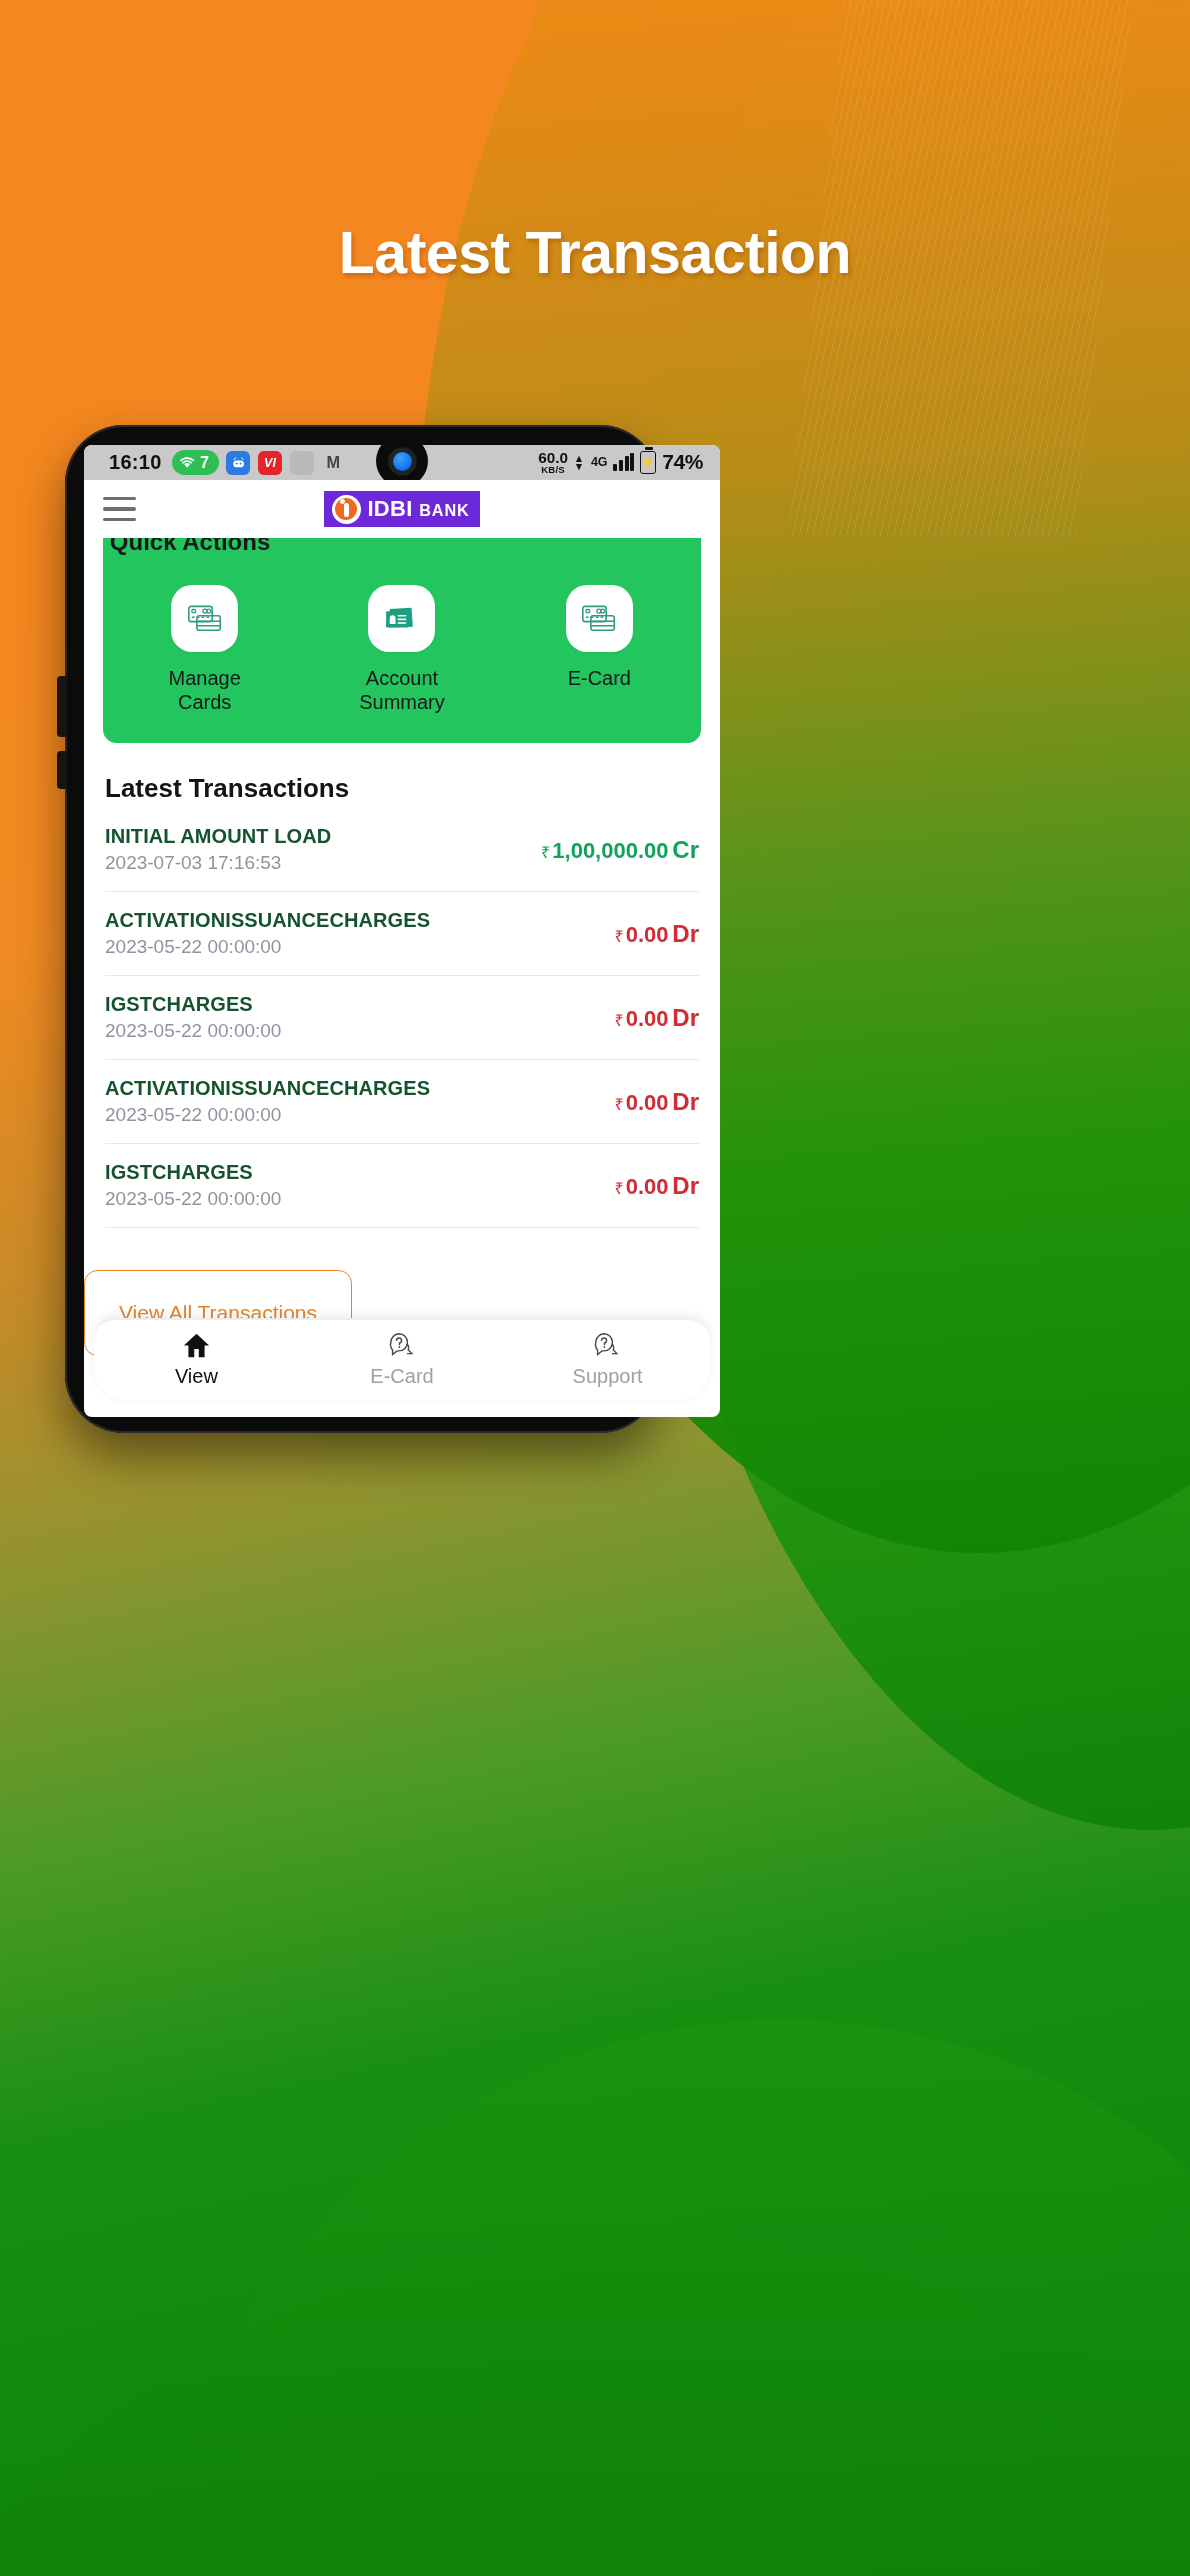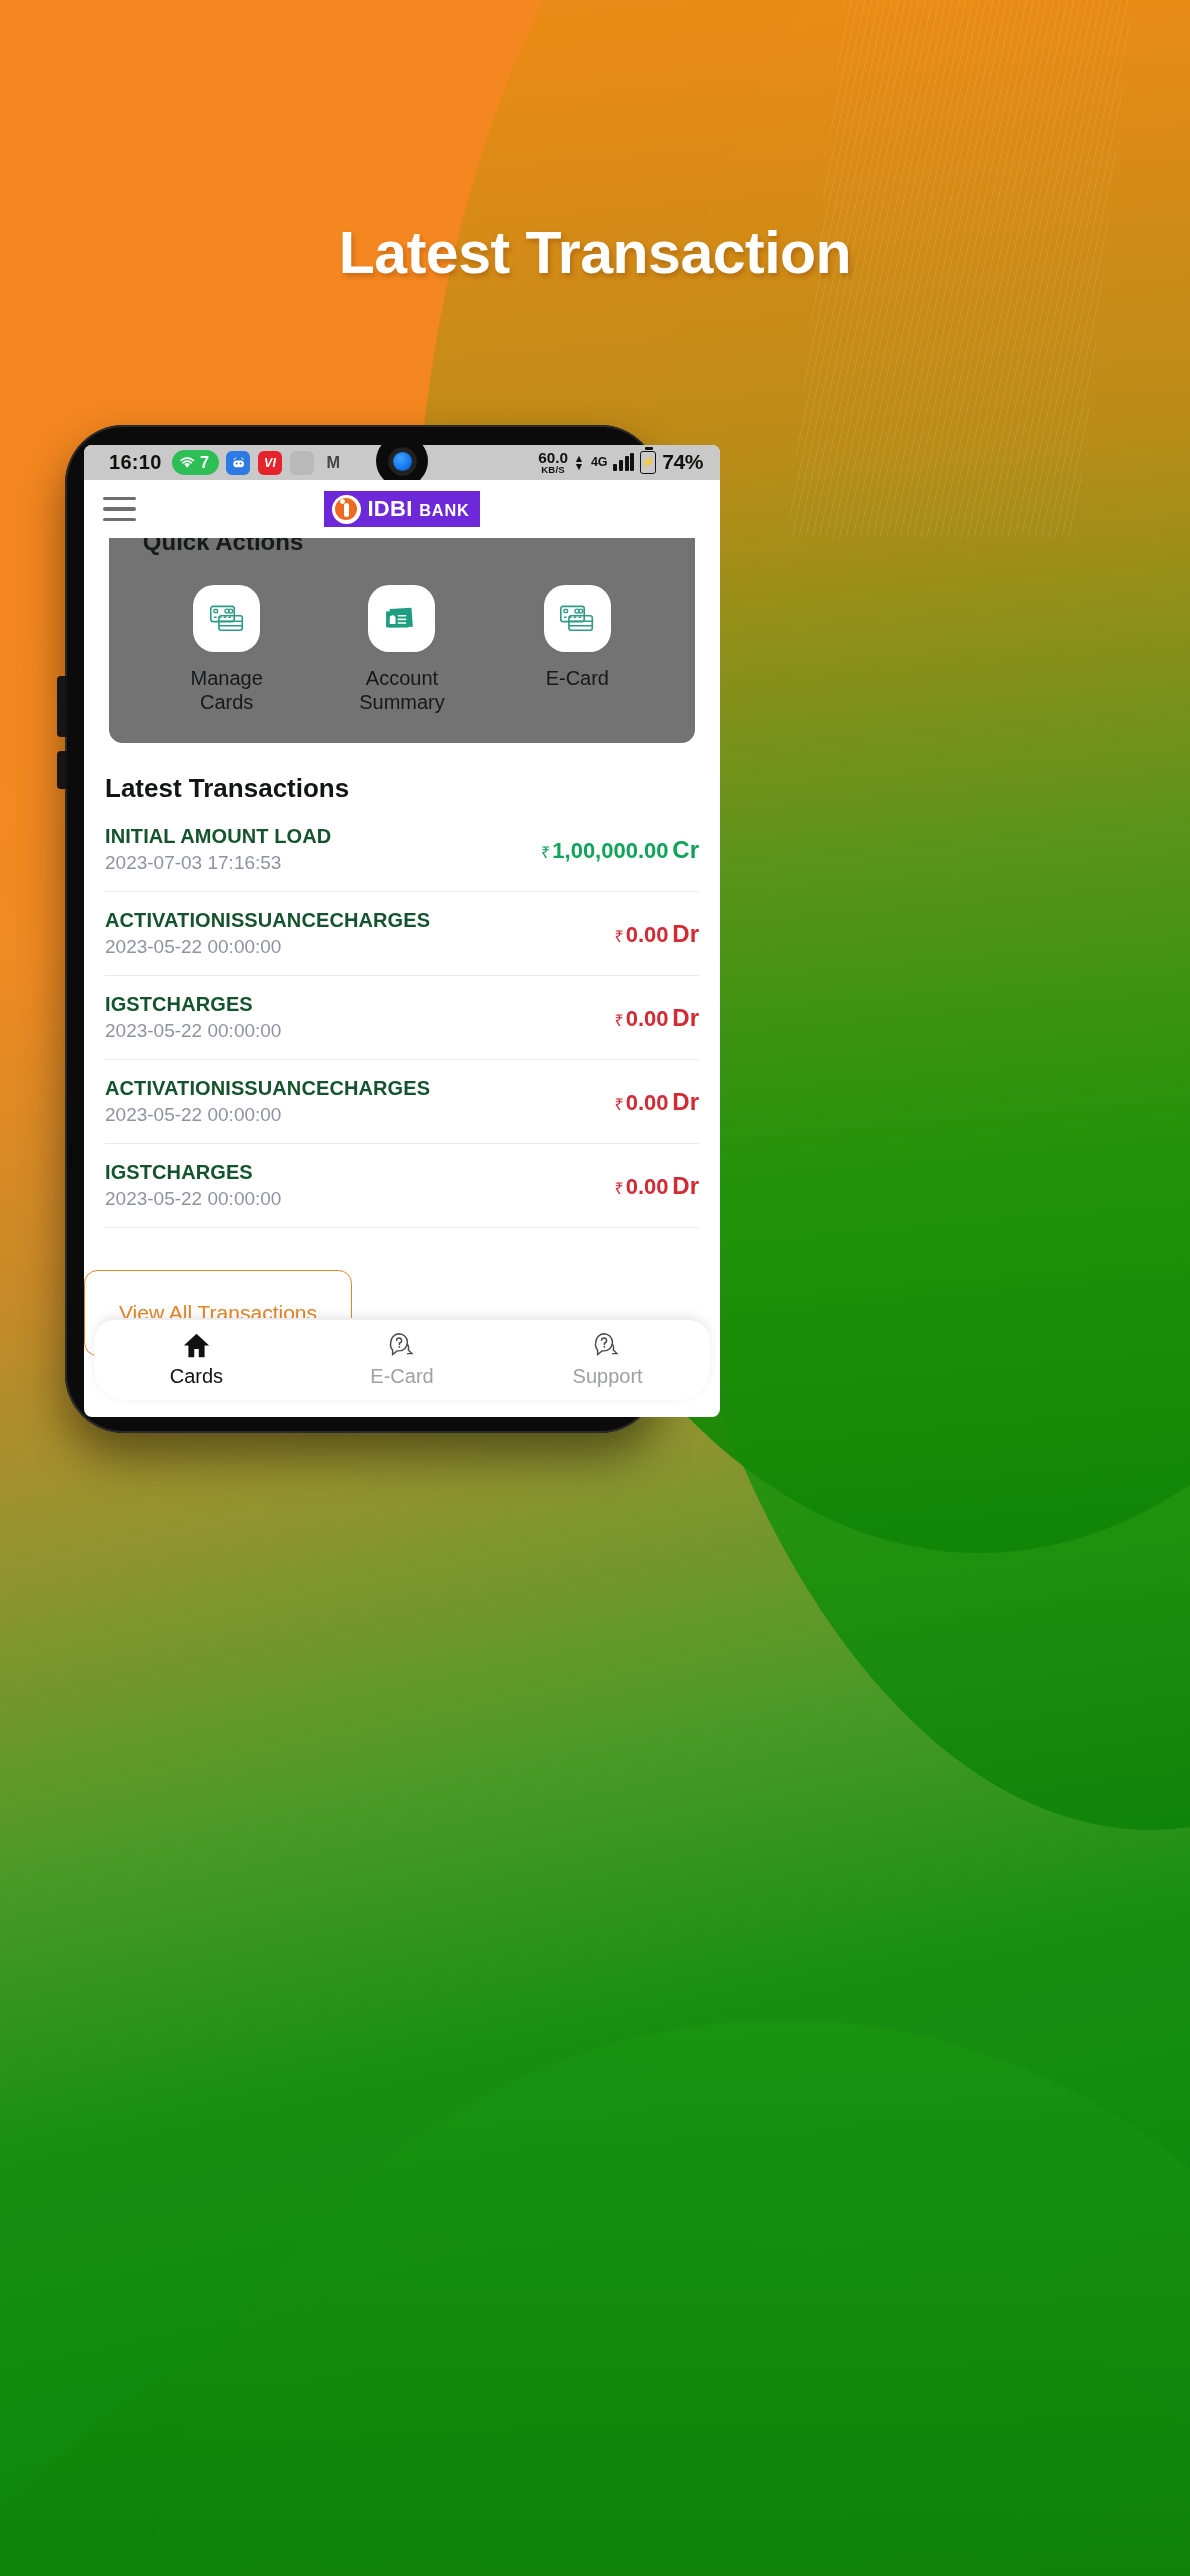--- a/index.html
+++ b/index.html
@@ -171,22 +171,22 @@
   }
   .brand-dot { position:absolute; width:4.8px; height:4.8px; background:#fff;
                border-radius:50%; top:4.8px; left:8.6px; }
   .brand-txt { color:#fff; font-weight:bold; font-size:22px; letter-spacing:0.3px; }
   .brand-txt .small { font-size:16.3px; letter-spacing:0.8px; font-weight:bold; }
 
   
   .app-body { background:#fff; height:870px; position:relative; overflow:hidden; }
 
   .quick-card {
-    margin:0 25px; background:#737373; border-radius:13.4px;
-    padding:0 30px 23px; position:relative; top:-15.3px;
+    margin:0 19px; background:#22c55e; border-radius:13.4px;
+    padding:0 3px 23px; position:relative; top:-15.3px;
     height:220px; overflow:hidden;
   }
   .quick-title {
     font-size:24px; font-weight:bold; color:#18191A;
     padding:7.7px 3.8px 0; line-height:1;
   }
   .quick-row { display:flex; margin-top:31px; }
   .quick-item { flex:1; display:flex; flex-direction:column; align-items:center; cursor:pointer; }
   .quick-ic {
     width:67px; height:67px; border-radius:21px; background:#fff;
@@ -434,21 +434,21 @@
 
         <div class="viewall-wrap">
           <div class="viewall-btn">View All Transactions</div>
         </div>
 
         <div class="bottom-nav">
           <div class="nav-item nav-active">
             <svg width="29" height="27" viewBox="0 0 32 30">
               <path d="M16 2 L30 15 H25 V28 H18.5 V19 H13.5 V28 H7 V15 H2 Z" fill="#111"></path>
             </svg>
-            <span class="nav-lbl">Cards</span>
+            <span class="nav-lbl">View</span>
           </div>
           <div class="nav-item nav-idle">
             <svg width="31" height="27" viewBox="0 0 34 30">
               <path d="M13 2 a9.5 9.5 0 0 1 9.5 9.5 a9.5 9.5 0 0 1 -9.5 9.5 h-2 l-5 4 v-5 a9.5 9.5 0 0 1 -2 -8.5 A9.5 9.5 0 0 1 13 2 Z" fill="none" stroke="#4A4A4A" stroke-width="1.6"></path>
               <path d="M10.4 9.2 a2.8 2.8 0 1 1 3.2 3.1 v1.6" fill="none" stroke="#4A4A4A" stroke-width="1.6" stroke-linecap="round"></path>
               <circle cx="13.5" cy="16.6" r="1" fill="#4A4A4A"></circle>
               <path d="M22 13 a7.5 7.5 0 0 1 1.5 7 l4 4 h-5.5" fill="none" stroke="#4A4A4A" stroke-width="1.5"></path>
             </svg>
             <span class="nav-lbl">E-Card</span>
           </div>

